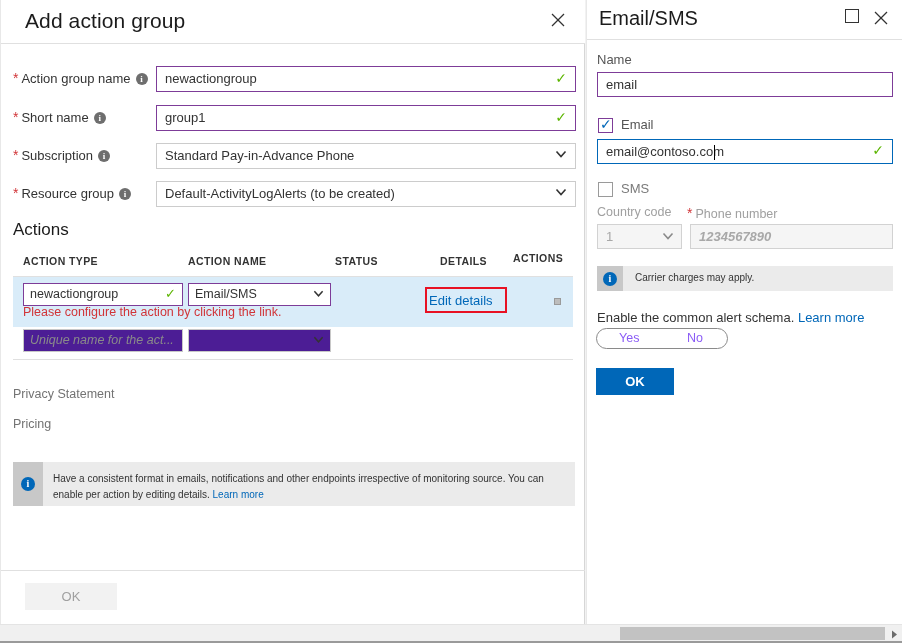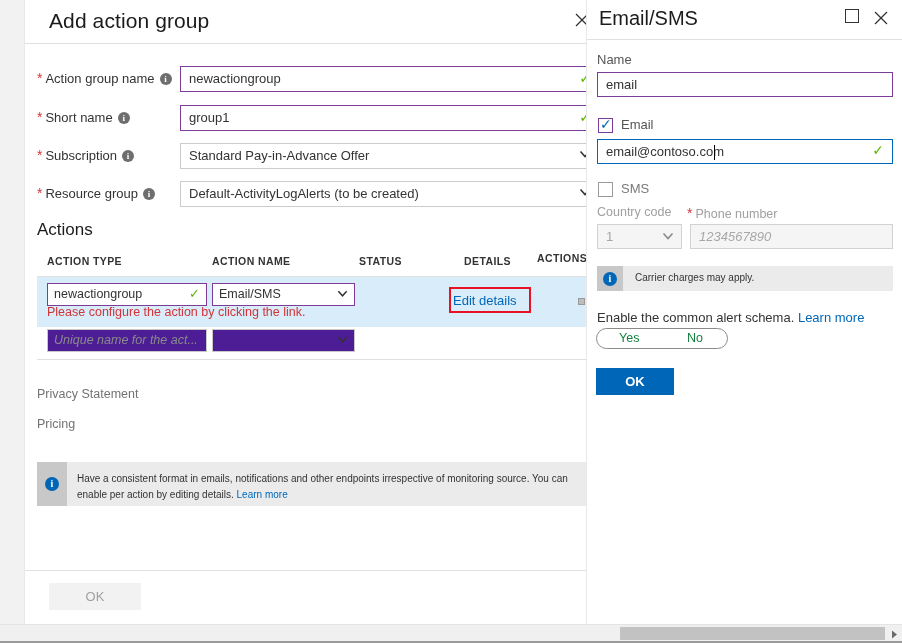--- a/index.html
+++ b/index.html
@@ -9,21 +9,21 @@
     font-family:"Liberation Sans","DejaVu Sans",sans-serif;
     font-size:13px;color:#333333;
     overflow:hidden;position:relative;
   }
   .root{position:absolute;left:0;top:0;width:902px;height:643px;background:#f2f2f2;}
 
   
   .blade-left{
     position:absolute;left:0;top:0;width:585px;height:624px;
     background:#ffffff;border-right:1px solid #d6d6d6;
-    border-left:1px solid #e8e8e8;box-sizing:border-box;margin-left:24px;
+    border-left:1px solid #e8e8e8;box-sizing:border-box;
   }
   .blade-left-header{
     position:absolute;left:0;top:0;width:584px;height:44px;
     border-bottom:1px solid #e0e0e0;box-sizing:border-box;background:#fff;
   }
   .blade-title{
     position:absolute;left:24px;top:9px;
     font-size:21px;font-weight:400;color:#1b1b1b;letter-spacing:.1px;
   }
   .close-x{
@@ -149,38 +149,38 @@
     position:absolute;left:845px;top:9px;width:14px;height:14px;
     border:1.6px solid #333;box-sizing:border-box;cursor:pointer;
   }
   .r-close{position:absolute;right:8px;top:5px;width:26px;height:26px;cursor:pointer;}
 
   .r-lbl{position:absolute;font-size:13px;color:#555;}
   .r-fld{
     position:absolute;box-sizing:border-box;height:25px;background:#fff;font-size:13px;
   }
   .r-fld .txt{position:absolute;left:8px;top:4px;color:#333;}
-  .r-fld .ph{position:absolute;left:8px;top:4px;color:#9a9a9a;font-style:italic;}
+  .r-fld .ph{position:absolute;left:8px;top:4px;color:#9a9a9a;font-style:italic;font-weight:bold;}
   .r-fld .tick{position:absolute;right:8px;top:2px;color:#5cb500;font-size:14px;font-weight:bold;}
   .caret{
     position:absolute;width:1px;height:15px;background:#000;top:5px;
   }
   .cbx{
     position:absolute;width:15px;height:15px;box-sizing:border-box;background:#fff;
     cursor:pointer;
   }
   .cbx.on{border:1.5px solid #7d3c98;}
   .cbx.off{border:1.5px solid #9a9a9a;}
   .cbx .mk{position:absolute;left:1px;top:-3px;color:#0067b8;font-size:14px;font-weight:bold;}
 
   .toggle{
     position:absolute;left:596px;top:328px;width:132px;height:21px;
     border:1px solid #8a8a8a;border-radius:11px;box-sizing:border-box;cursor:pointer;
   }
-  .toggle span{position:absolute;top:2px;font-size:12.5px;color:#15803d;}
+  .toggle span{position:absolute;top:2px;font-size:12.5px;color:#8b5cf6;}
   .btn-ok-blue{
     position:absolute;left:596px;top:368px;width:78px;height:27px;
     background:#0067b8;border:none;color:#fff;font-size:13px;font-weight:bold;
     font-family:inherit;cursor:pointer;
   }
 
   
   .sbar{
     position:absolute;left:0;top:624px;width:902px;height:17px;
     background:#f0f0f0;border-top:1px solid #e4e4e4;
@@ -221,21 +221,21 @@
       <div class="lbl"><span class="req">*</span><span>Short name</span><span class="info-dot">i</span></div>
       <div class="fld valid">
         <span class="txt">group1</span>
         <span class="tick">✓</span>
       </div>
     </div>
 
     <div class="form-row" style="top:143px;">
       <div class="lbl"><span class="req">*</span><span>Subscription</span><span class="info-dot">i</span></div>
       <div class="fld">
-        <span class="txt">Standard Pay-in-Advance Offer</span>
+        <span class="txt">Standard Pay-in-Advance Phone</span>
         <span class="chev"><svg width="12" height="12" viewBox="0 0 12 12">
               <polyline points="1.5,3.5 6,8.5 10.5,3.5" fill="none" stroke="#333" stroke-width="1.6"></polyline>
             </svg></span>
       </div>
     </div>
 
     <div class="form-row" style="top:181px;">
       <div class="lbl"><span class="req">*</span><span>Resource group</span><span class="info-dot">i</span></div>
       <div class="fld">
         <span class="txt">Default-ActivityLogAlerts (to be created)</span>

